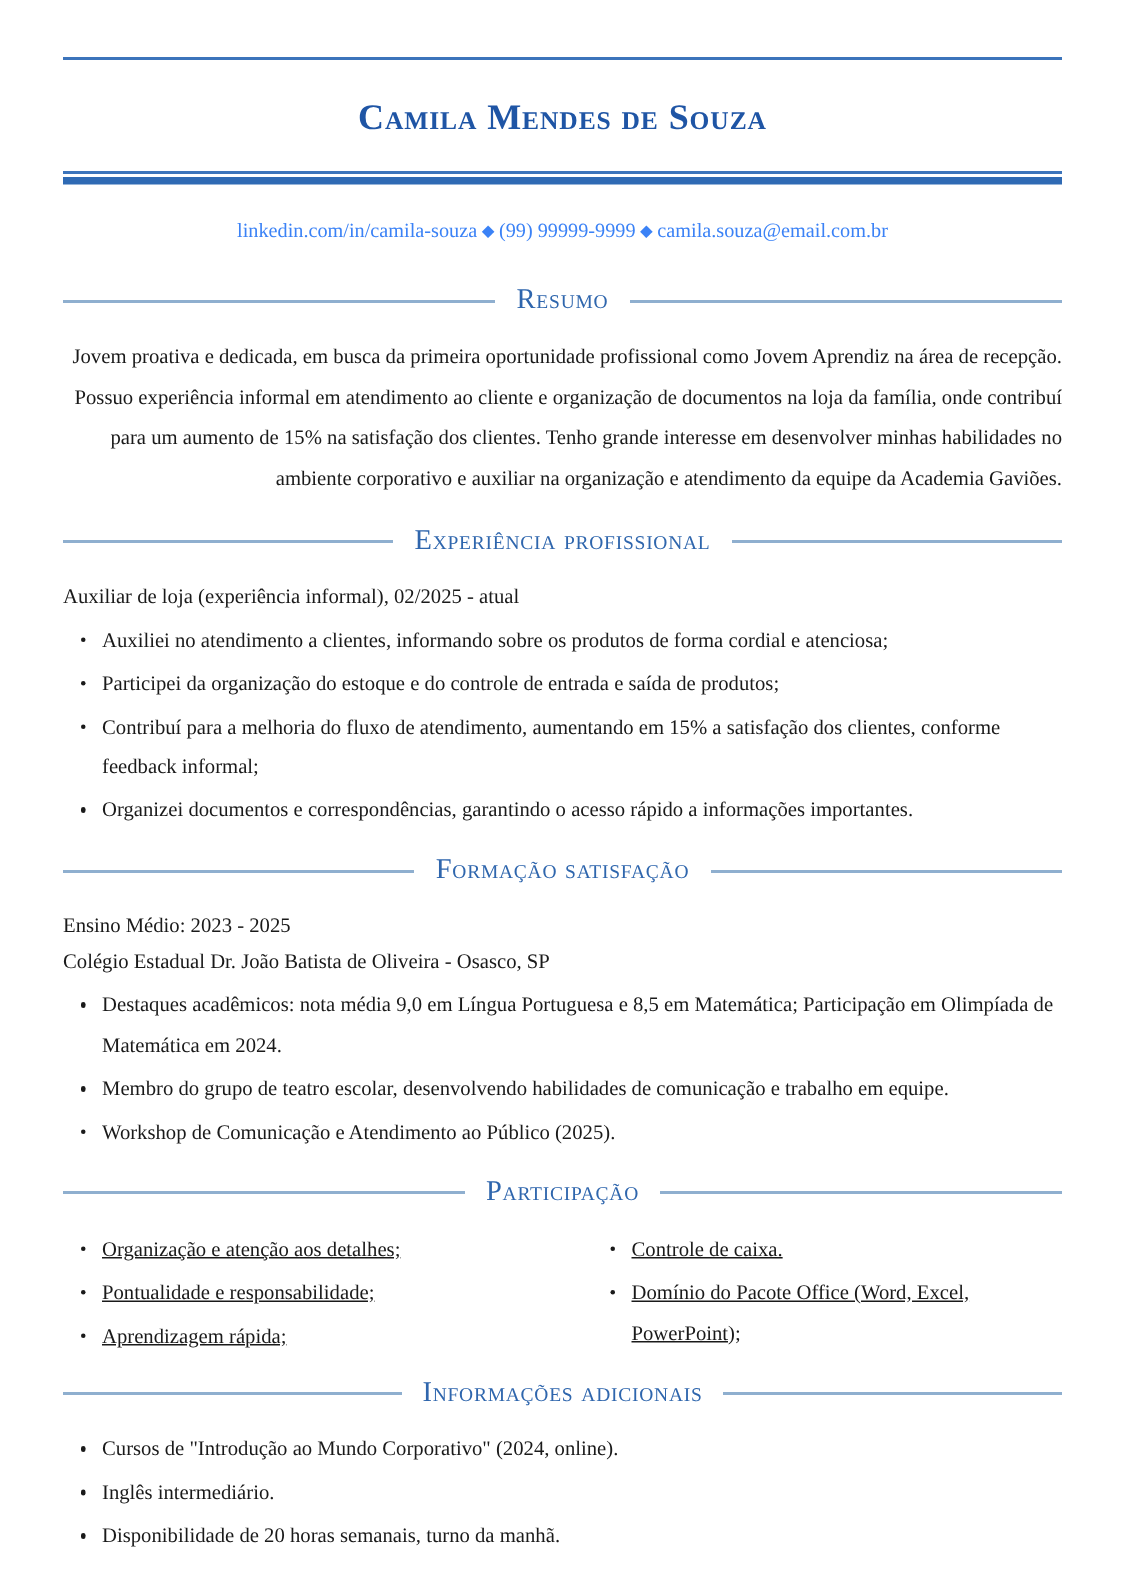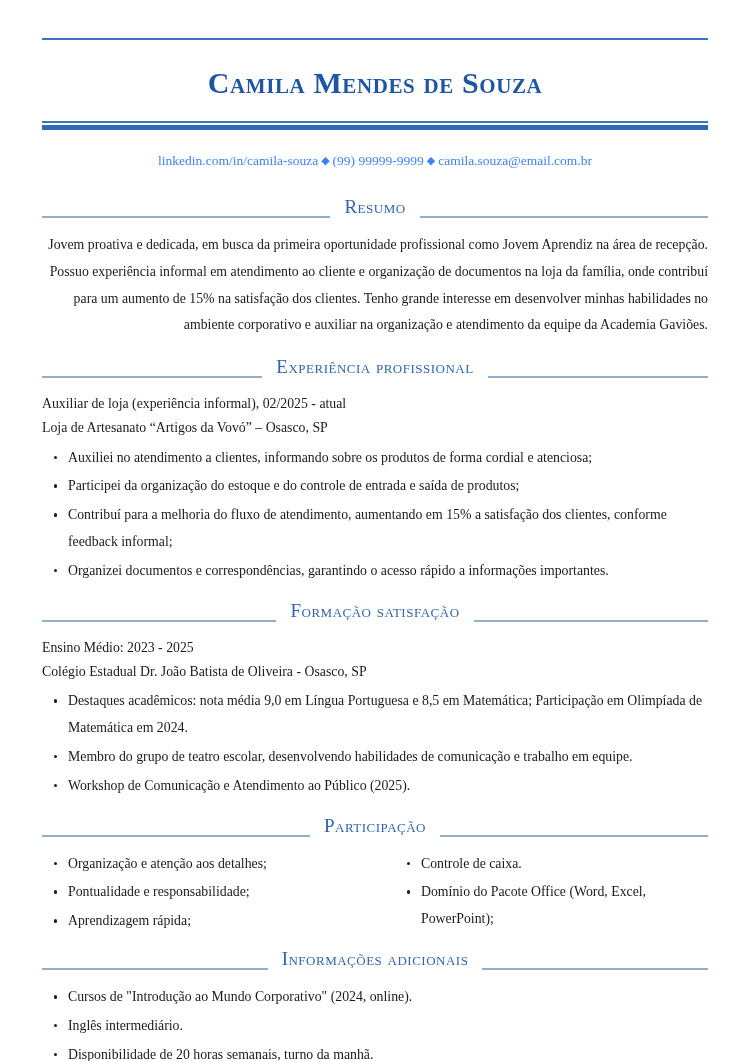--- a/index.html
+++ b/index.html
@@ -28,21 +28,21 @@
     height: 0;
     border-top: 2px solid #3c74bb;
     margin: 0 0 26px 0;
   }
   .name {
     text-align: center;
     color: #1f55a5;
     font-family: "Liberation Serif", "DejaVu Serif", serif;
     font-variant: small-caps;
     font-weight: bold;
-    font-size: 30px;
+    font-size: 24px;
     letter-spacing: 0.6px;
     line-height: 1.1;
     margin: 0 0 22px 0;
     white-space: nowrap;
   }
   .header-rule-bottom {
     margin: 0 0 22px 0;
   }
   .header-rule-bottom .thin {
     height: 0;
@@ -65,21 +65,21 @@
   .contact .sep {
     padding: 0 3px;
     font-size: 11px;
     vertical-align: 1px;
   }
 
   
   .section { margin: 0; }
   .section-head {
     display: flex;
-    align-items: flex-end;
+    align-items: center;
     gap: 14px;
     margin: 0 0 14px 0;
   }
   .section-head .line {
     flex: 1 1 auto;
     height: 0;
     border-top: 2px solid #8fafcf;
   }
   .section-title {
     flex: 0 0 auto;
@@ -129,21 +129,21 @@
   }
 
   
   .cols {
     display: flex;
     gap: 0;
     margin: 4px 0 12px 0;
   }
   .cols > .col { width: 50%; box-sizing: border-box; }
   .cols > .col.right { padding-left: 20px; }
-  .cols ul.bullets { margin: 0; }
+  .cols ul.bullets { margin: 0; text-decoration: underline; }
 </style>
 </head>
 <body>
 
 <div class="page">
 
   <div>
     <div class="header-rule-top"></div>
 
     <h1 class="name">Camila Mendes de Souza</h1>
@@ -170,23 +170,20 @@
 
   <section class="section">
     <div class="section-head">
       <div class="line"></div>
       <div class="section-title">Experiência profissional</div>
       <div class="line"></div>
     </div>
 
     <p class="entry">
       <span class="b">Auxiliar de loja (experiência informal)</span><span>, 02/2025 - atual</span>
-    </p>
-    <p class="entry">
-      <span class="b">Loja de Artesanato “Artigos da Vovó”</span><span> – Osasco, SP</span>
     </p>
 
     <ul class="bullets">
       <li>Auxiliei no atendimento a clientes, informando sobre os produtos de forma cordial e atenciosa;</li>
       <li>Participei da organização do estoque e do controle de entrada e saída de produtos;</li>
       <li>Contribuí para a melhoria do fluxo de atendimento, aumentando em 15% a satisfação dos clientes, conforme feedback informal;</li>
       <li>Organizei documentos e correspondências, garantindo o acesso rápido a informações importantes.</li>
     </ul>
   </section>
 

